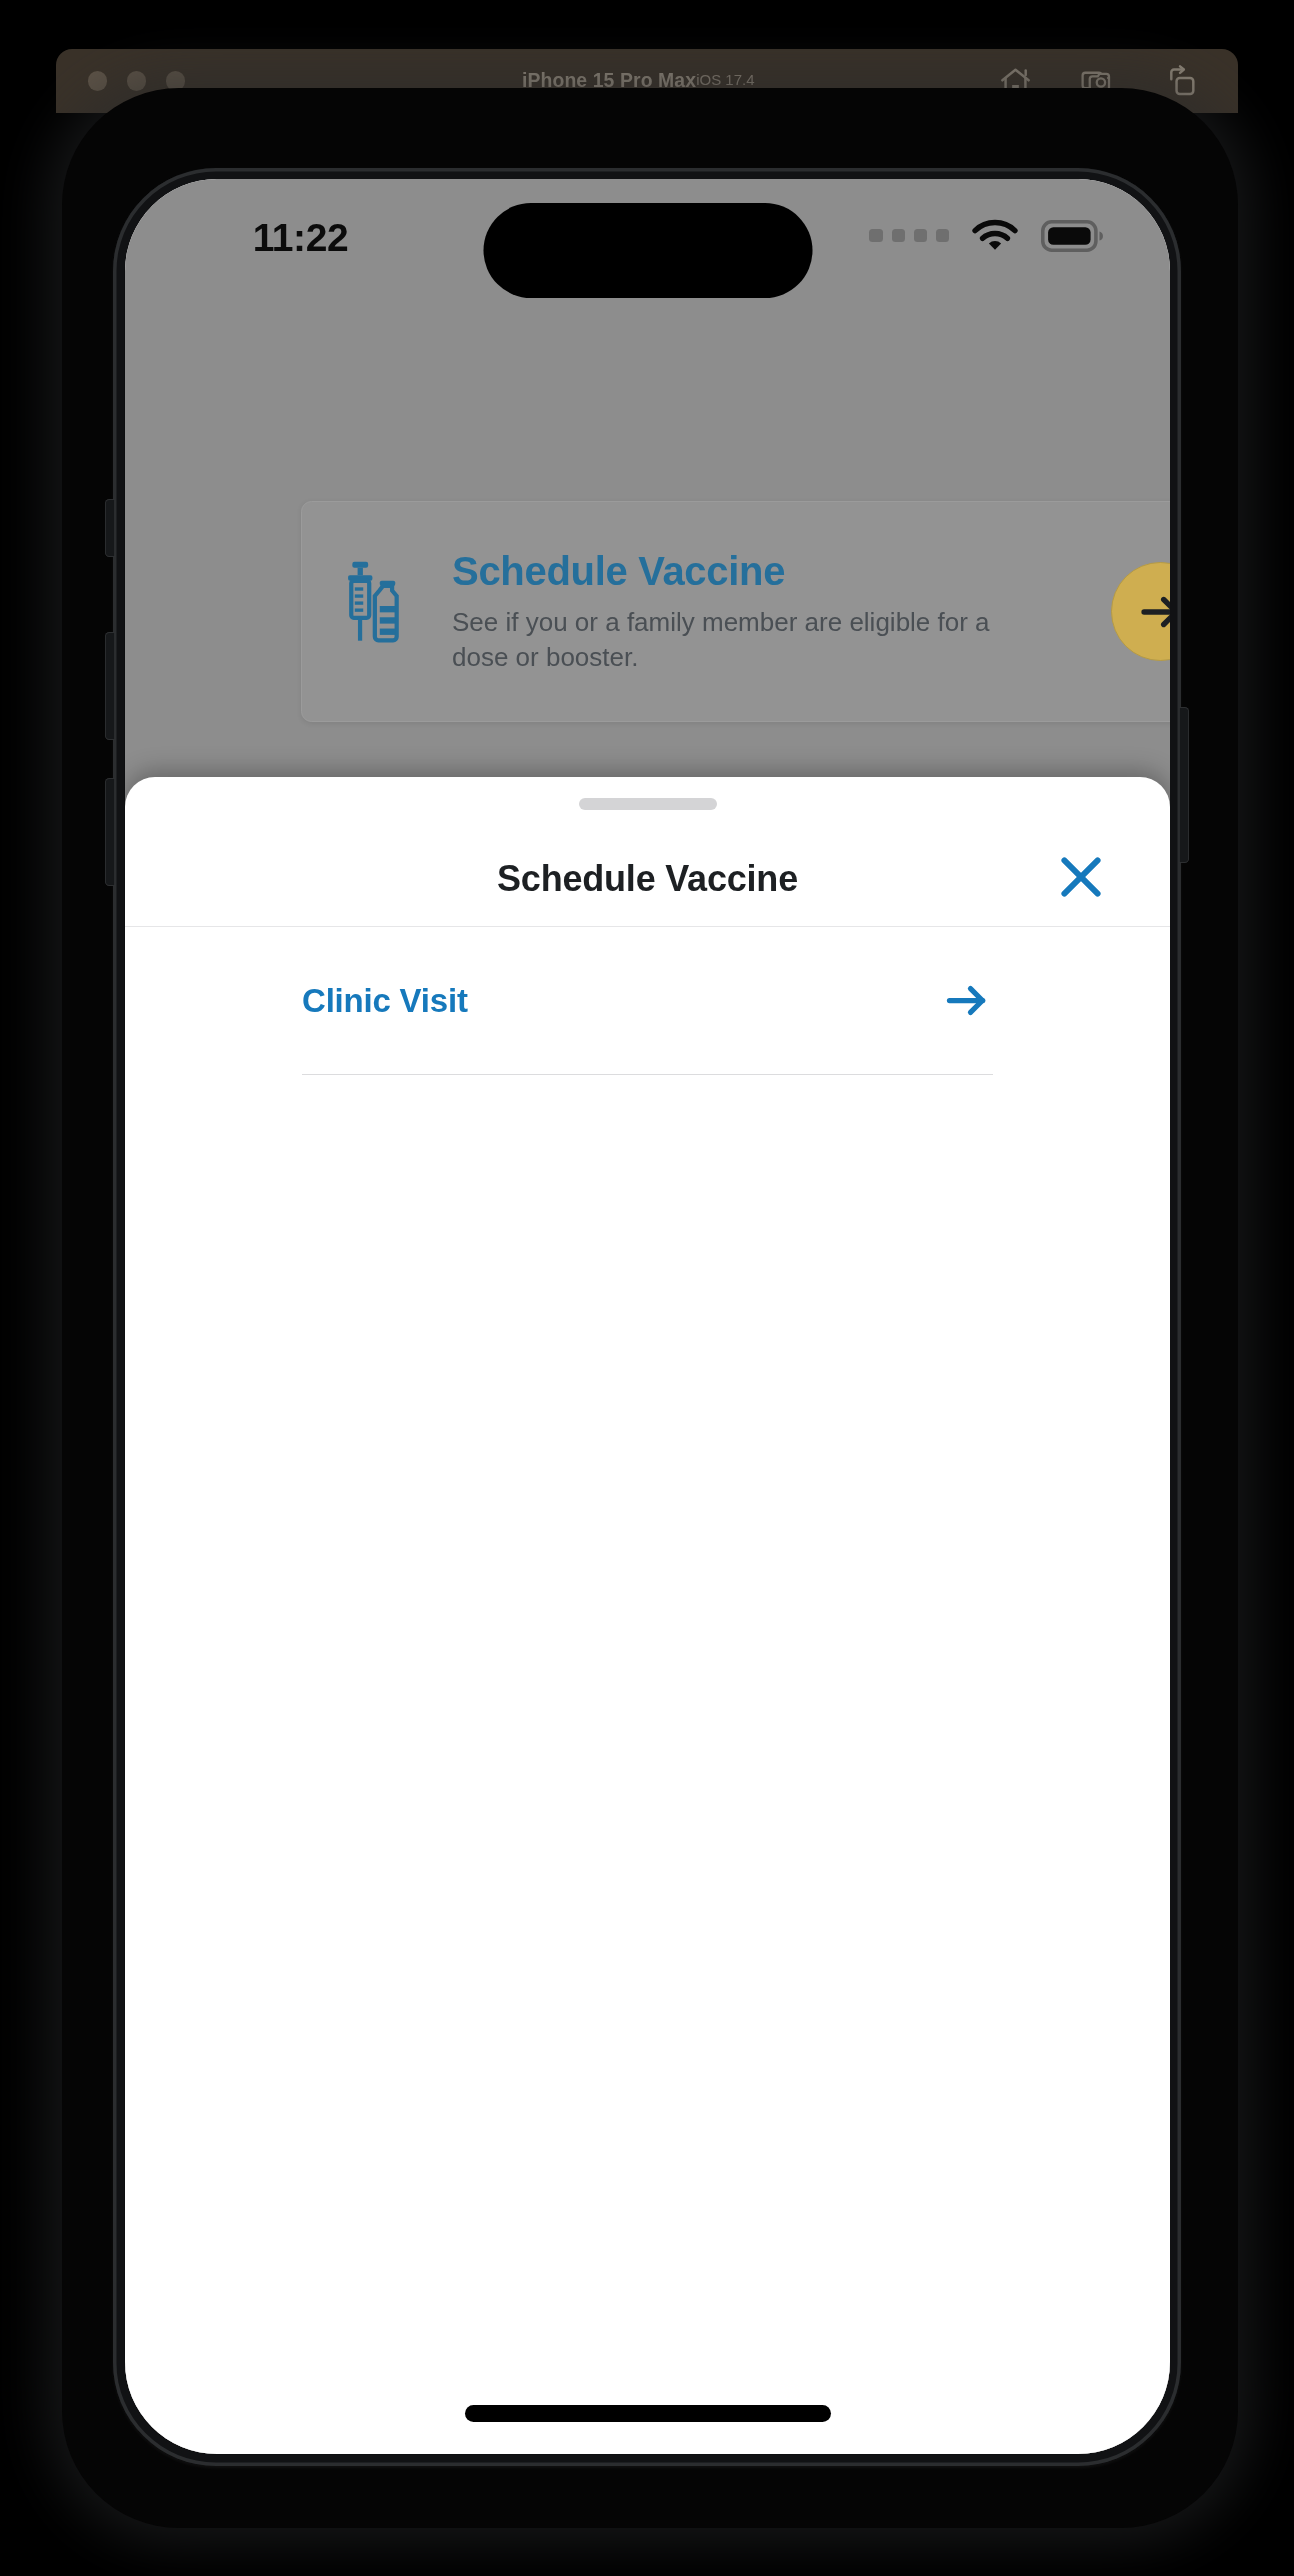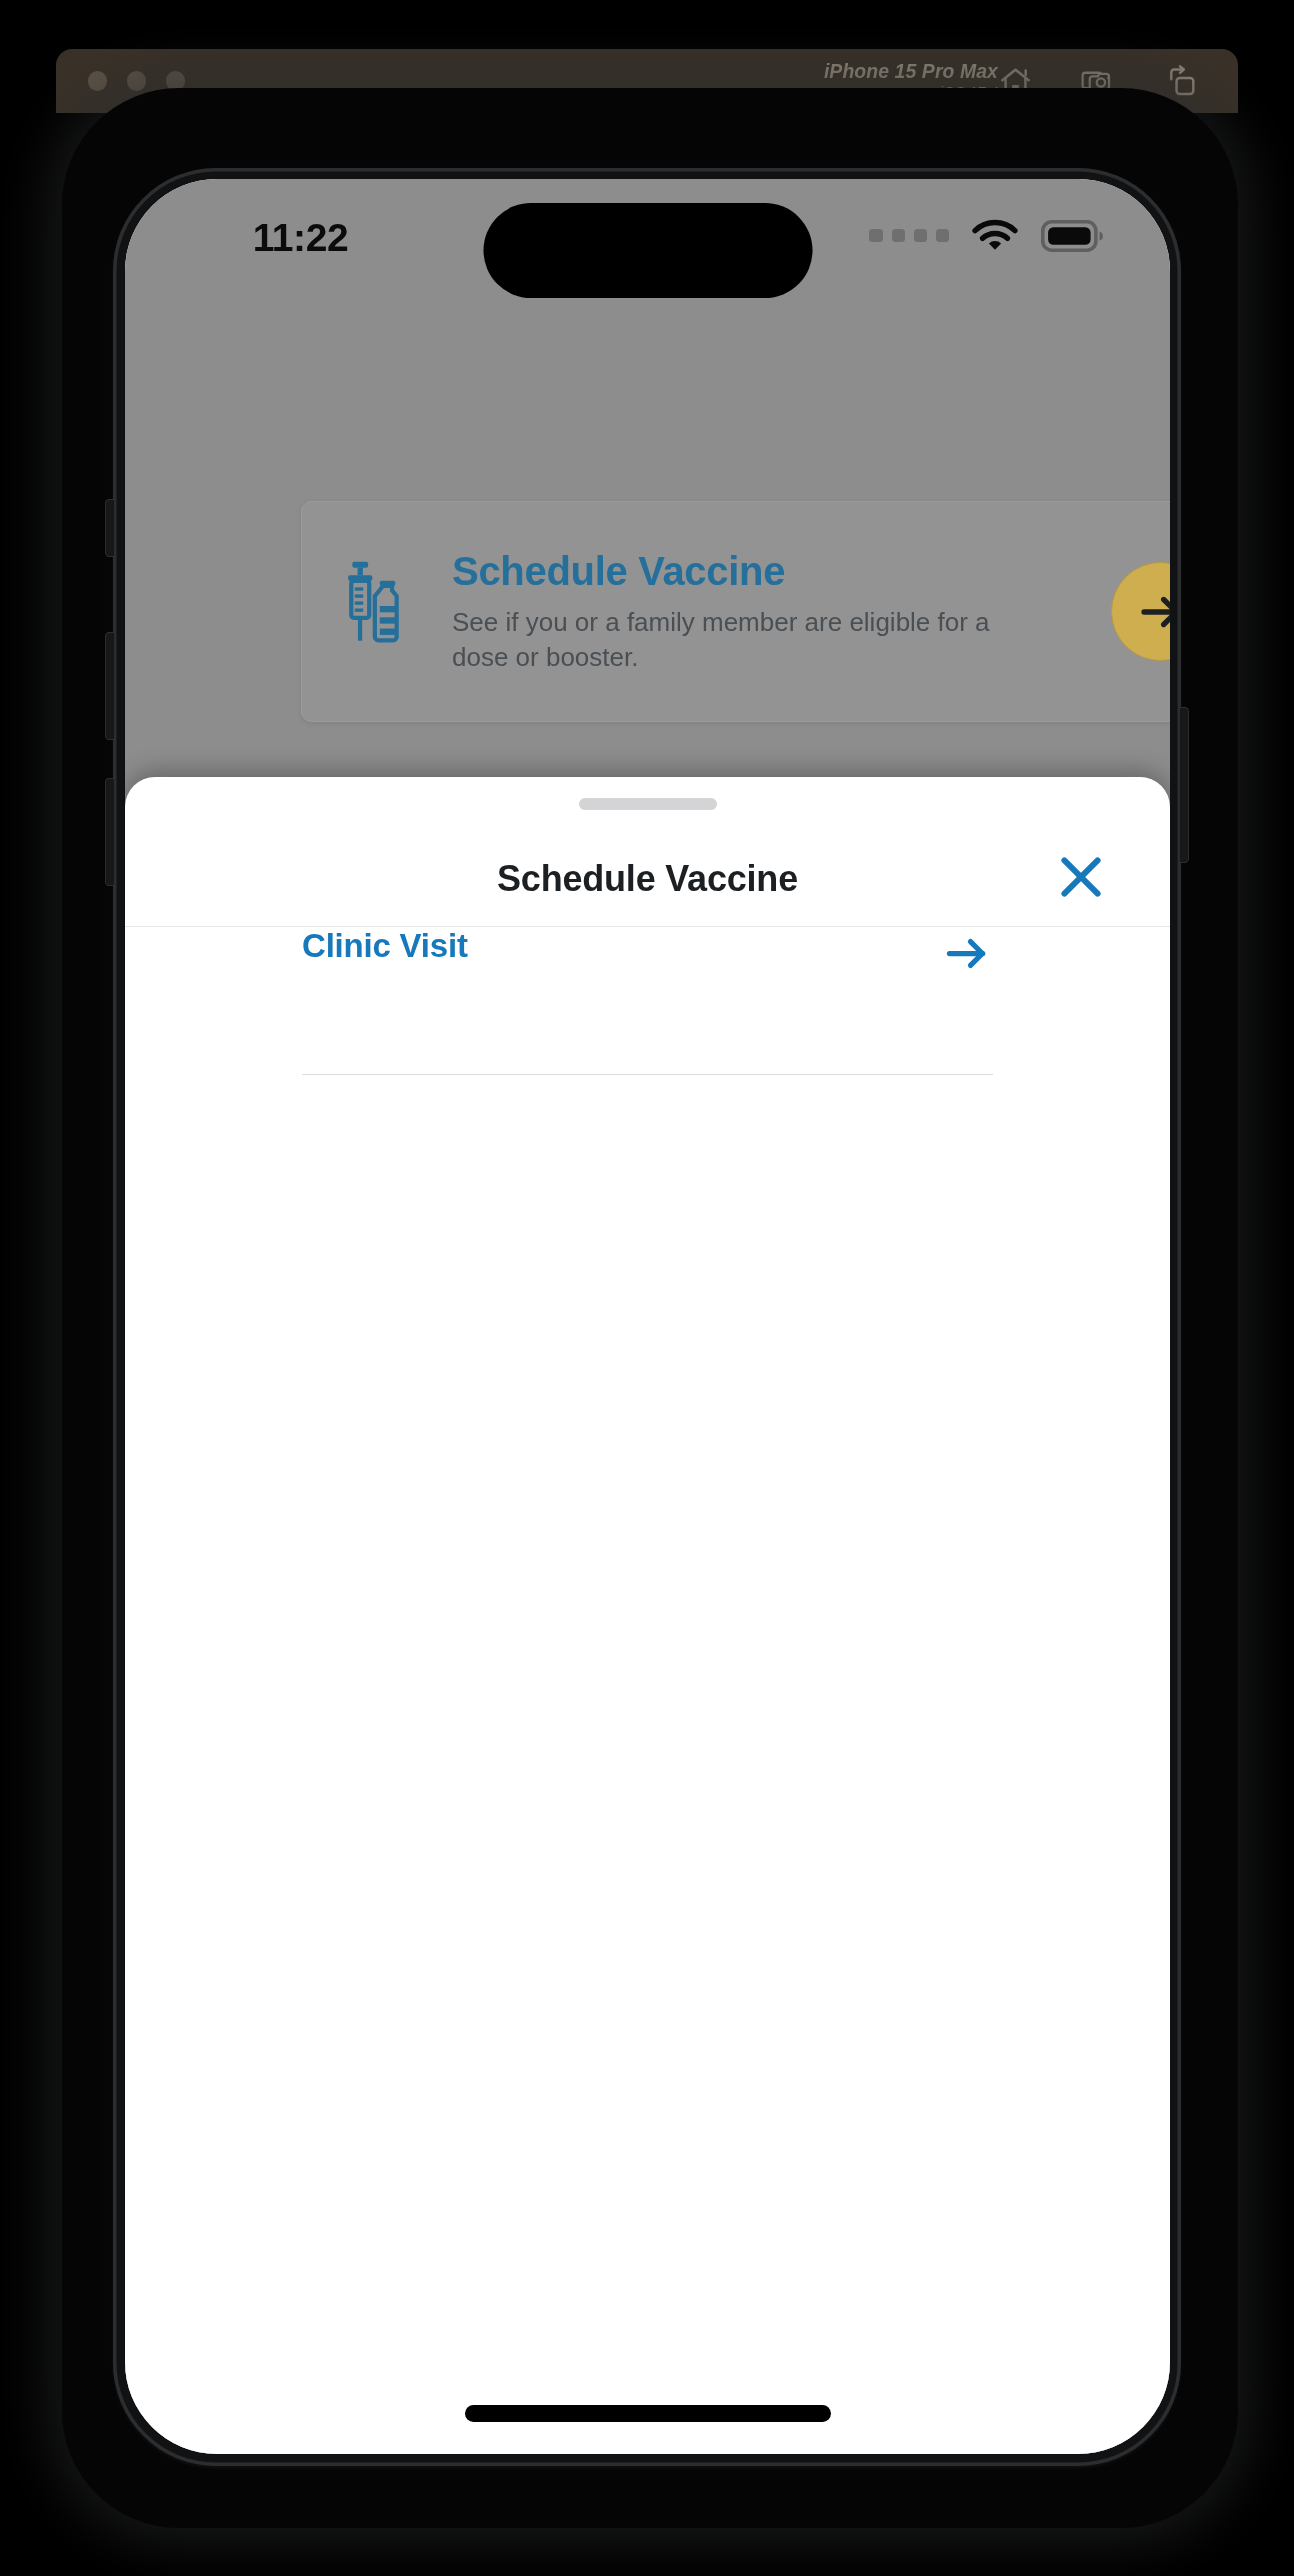--- a/index.html
+++ b/index.html
@@ -41,25 +41,24 @@
   }
   .traffic-dot {
     width: 19.4px;
     height: 19.4px;
     border-radius: 50%;
     background: #5d5347;
   }
   #sim-title-block {
     flex: 1 1 auto;
     display: flex;
-    flex-direction: column;
-    align-items: flex-end;
+    flex-direction: row;
+    align-items: flex-start;
     justify-content: center;
     margin-left: -26.5px;
-    font-style: italic;
   }
   #sim-device-name {
     font-size: 19.4px;
     font-weight: bold;
     color: #938a7d;
     letter-spacing: 0.1px;
     line-height: 1.12;
   }
   #sim-os-version {
     font-size: 15px;
@@ -319,21 +318,21 @@
     position: absolute;
     left: 0;
     top: 150px;
     width: 100%;
   }
   .sheet-row {
     position: relative;
     margin: 0 177px 0 177px;
     height: 148px;
     display: flex;
-    align-items: flex-start;
+    align-items: center;
     justify-content: space-between;
     border-bottom: 1.8px solid #dcdcde;
   }
   .sheet-row-label {
     font-size: 33px;
     font-weight: bold;
     color: #1679bc;
     letter-spacing: -0.2px;
   }
   .sheet-row-arrow {

